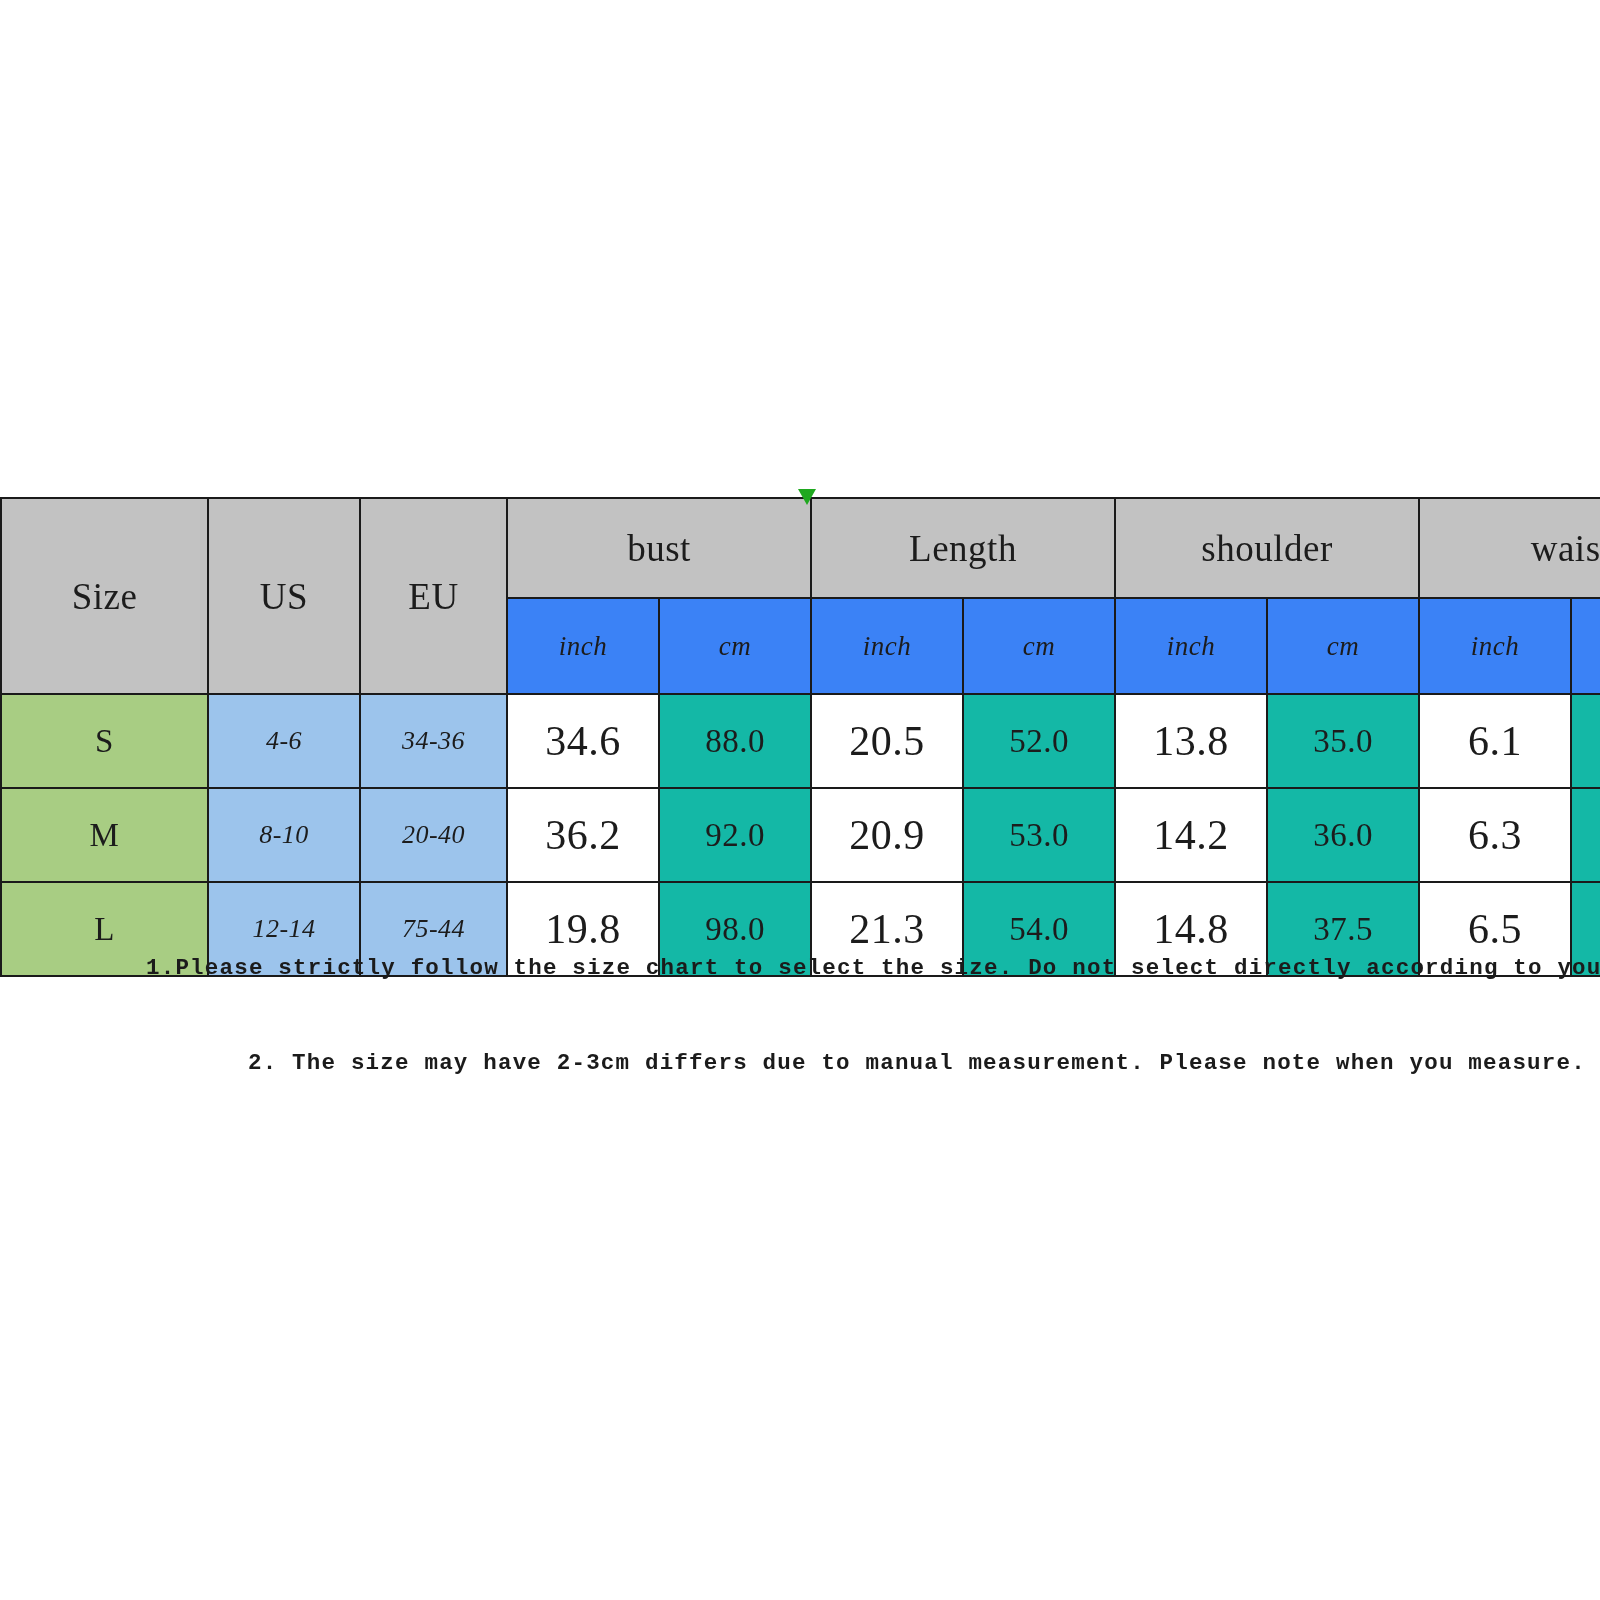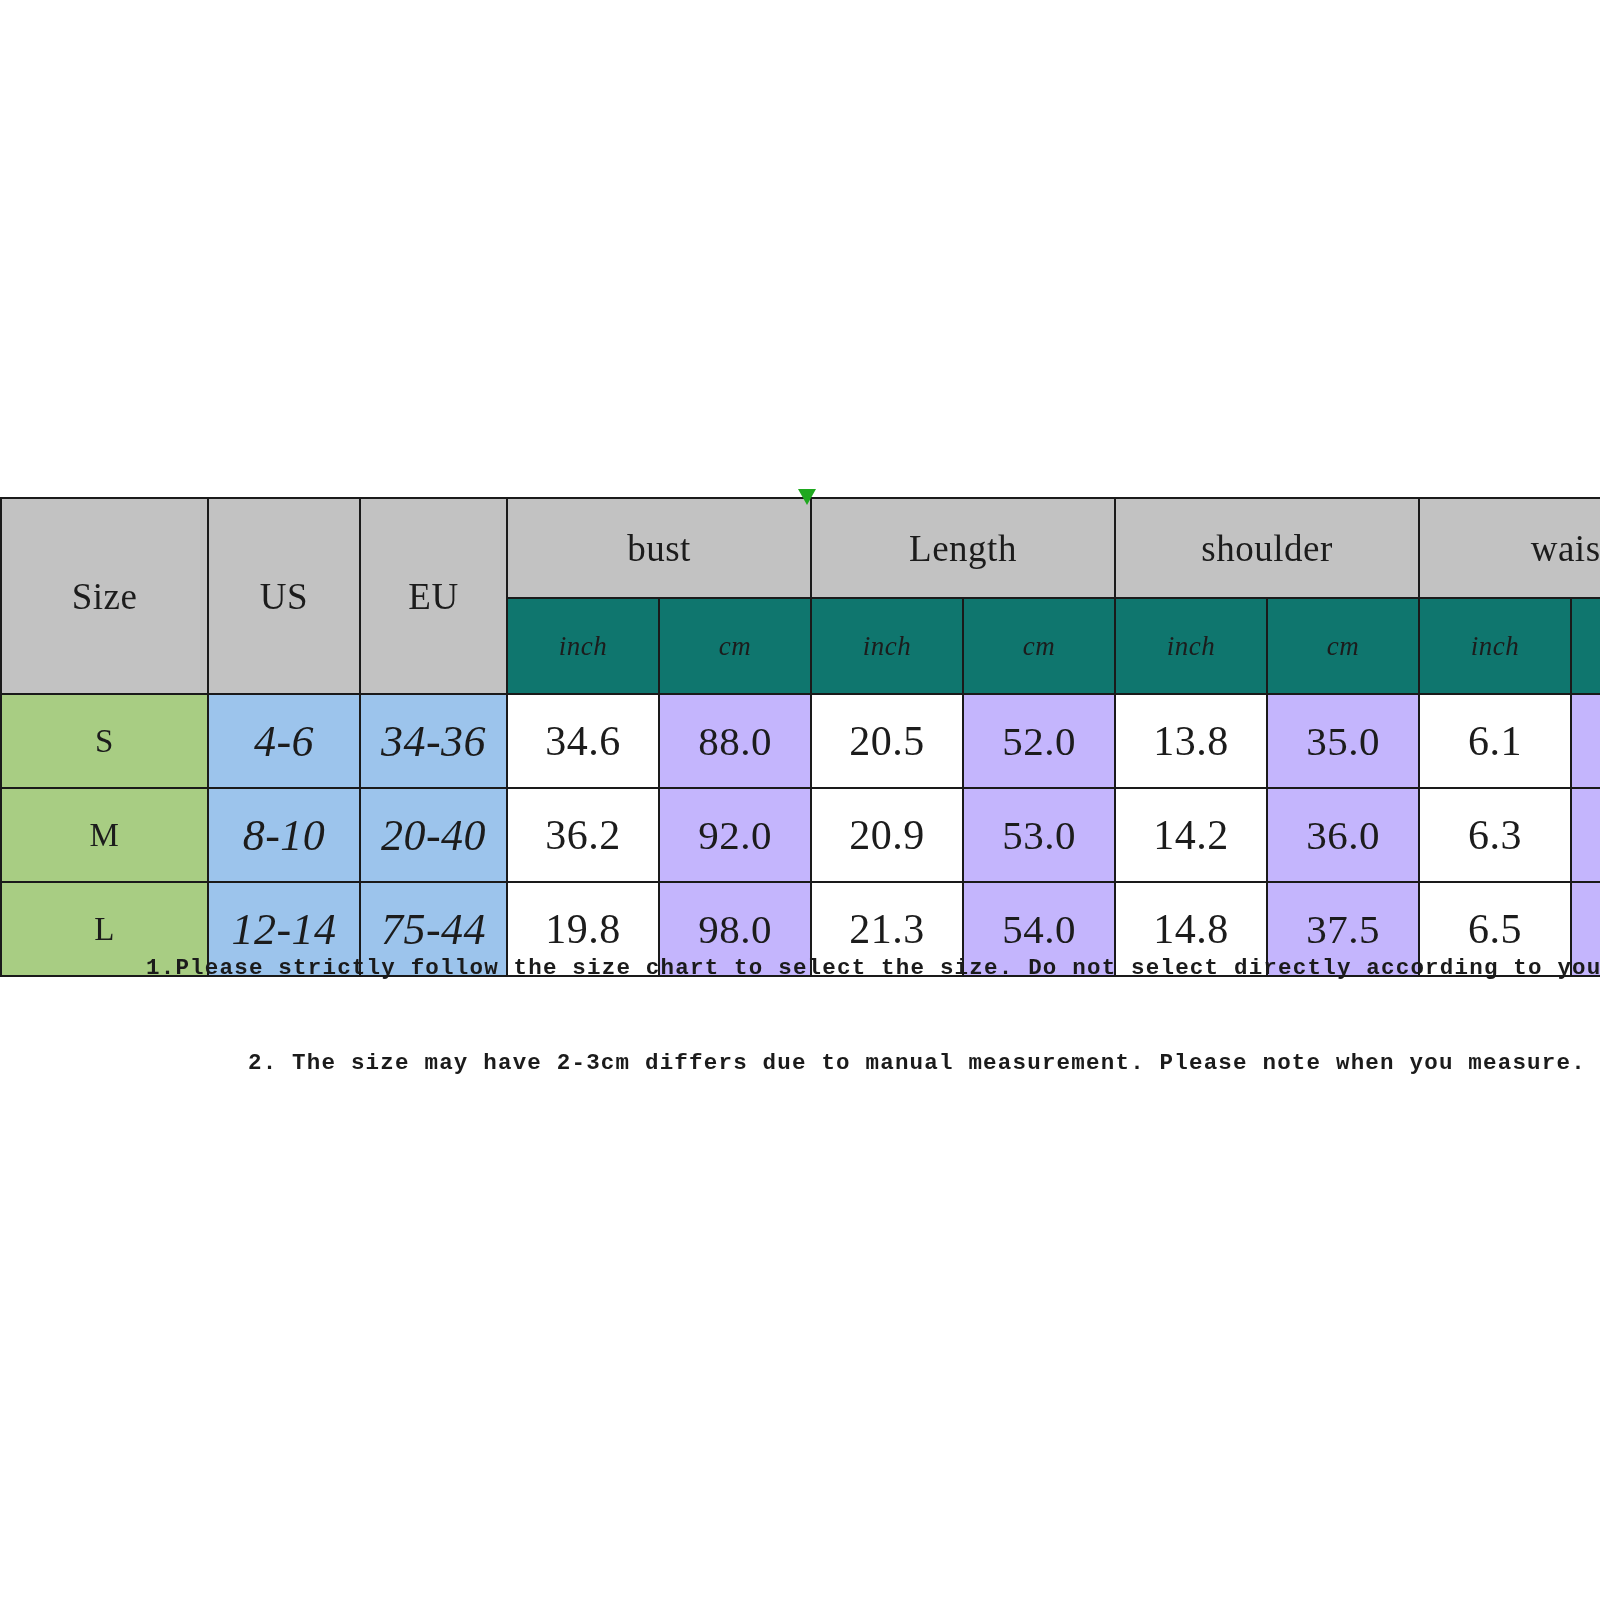--- a/index.html
+++ b/index.html
@@ -59,50 +59,50 @@
   }
   .hdr-main {
     height: 90px;
     font-size: 37px;
   }
   .hdr-stack {
     height: 178px;
     font-size: 37px;
   }
   .hdr-unit {
-    background: #0f766e;
+    background: #3b82f6;
     height: 86px;
     font-size: 27px;
     font-style: italic;
     font-family: "Liberation Mono", monospace;
     letter-spacing: 0px;
   }
 
   
   .c-size {
     background: #a8cd83;
     height: 84px;
     font-size: 33px;
   }
   .c-region {
     background: #9cc4ec;
     height: 84px;
-    font-size: 44px;
+    font-size: 26px;
     font-style: italic;
     font-weight: bold;
   }
   .c-inch {
     background: #ffffff;
     height: 84px;
     font-size: 42px;
   }
   .c-cm {
-    background: #c4b5fd;
-    height: 84px;
-    font-size: 41px;
+    background: #14b8a6;
+    height: 84px;
+    font-size: 33px;
   }
 
   
   col.w-size   { width: 207px; }
   col.w-us     { width: 152px; }
   col.w-eu     { width: 147px; }
   col.w-meas   { width: 152px; }
 
   
   .green-marker {

